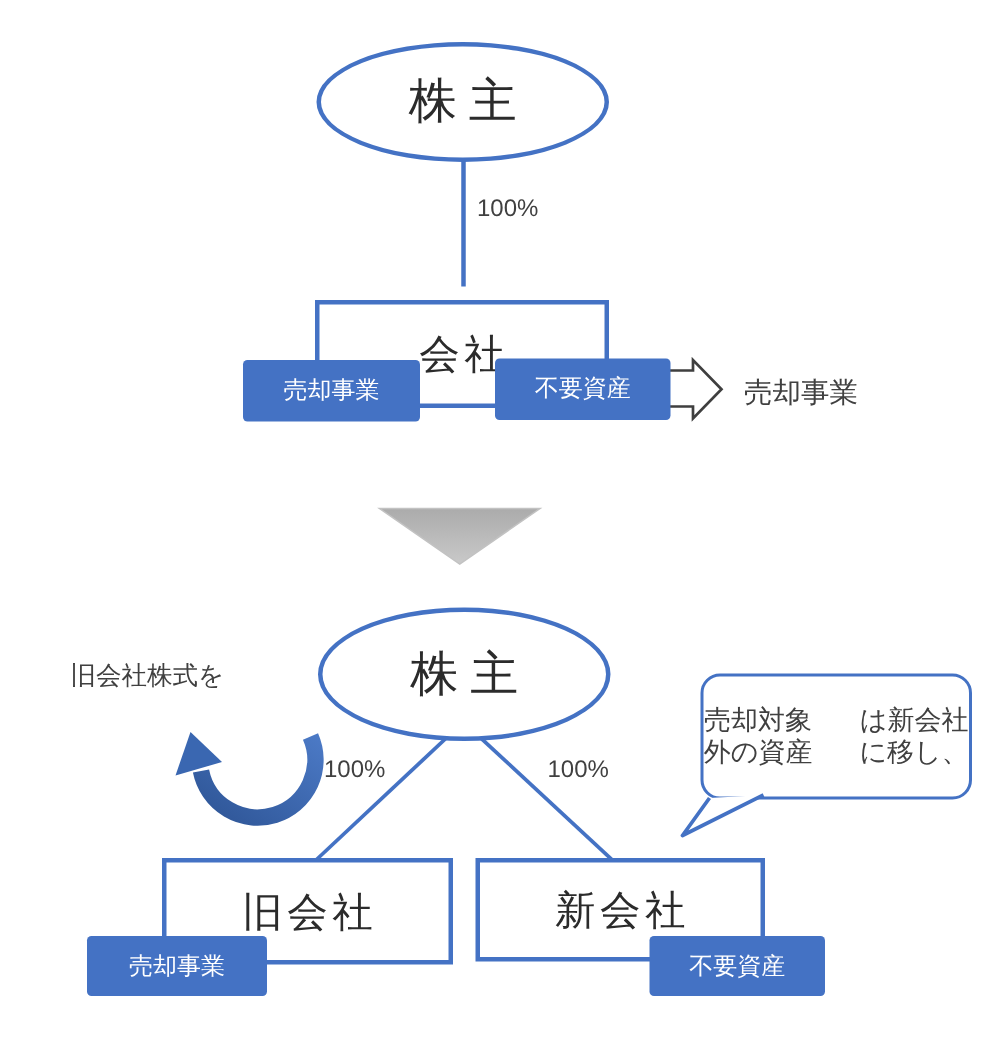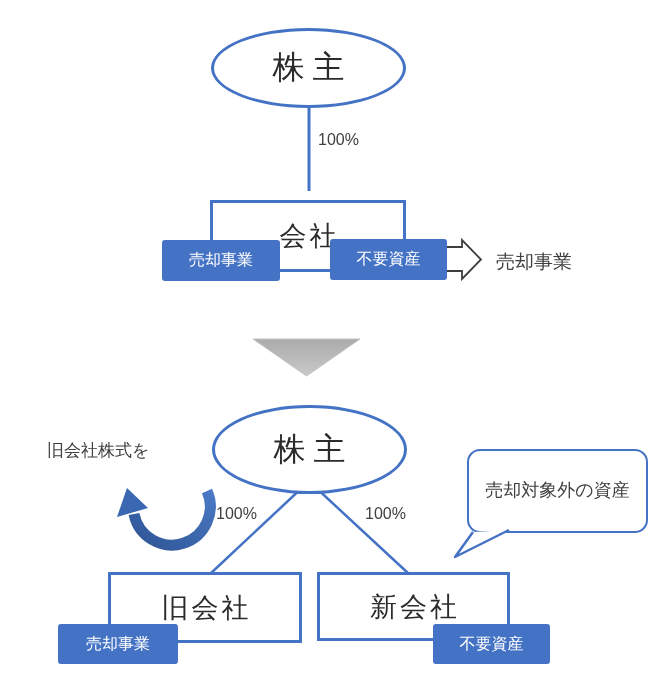--- a/index.html
+++ b/index.html
@@ -103,20 +103,21 @@
   <div class="shape ellipse" style="left:212px;top:405px;width:195px;height:89px;">
     <span class="title title-lg">株主</span>
   </div>
 
   <div class="annot pct" style="left:216px;top:505px;">100%</div>
 
   <div class="annot pct" style="left:365px;top:505px;">100%</div>
 
   <div class="bubble" style="left:467px;top:449px;width:181px;height:84px;">
     <div>売却対象外の資産</div>
+    <div>は新会社に移し、</div>
   </div>
 
   <svg class="tail-svg" style="left:440px;top:518px;" width="80" height="46" viewBox="0 0 80 46">
     <path d="M 33 14 L 15 39 L 69 12" fill="#ffffff" stroke="var(--accent)" stroke-width="2.5" stroke-linejoin="round"></path>
   </svg>
 
   <div class="shape rect" style="left:317px;top:572px;width:193px;height:69px;">
     <span class="title">新会社</span>
   </div>
 

